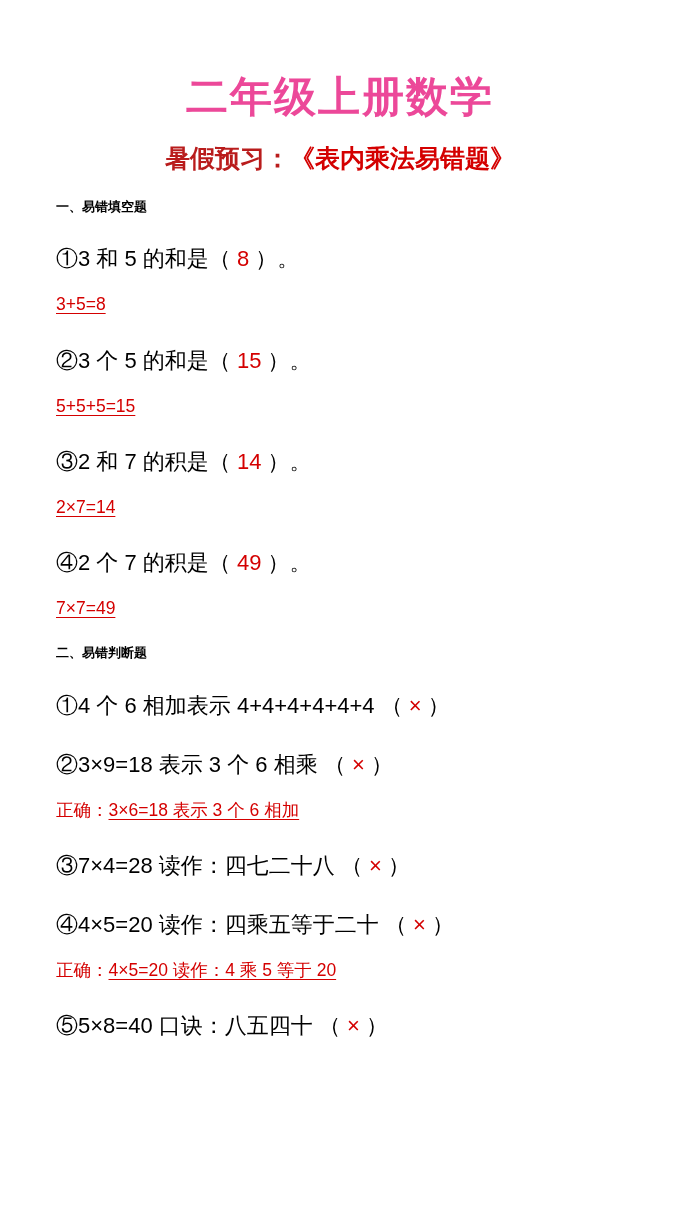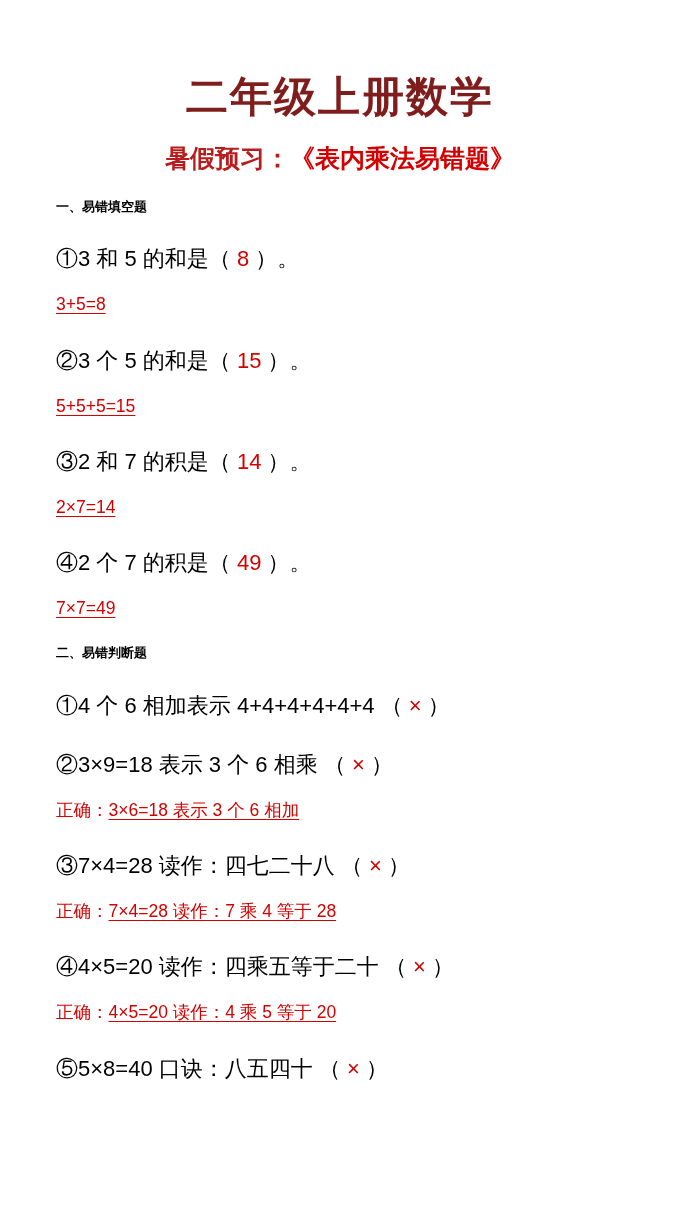--- a/index.html
+++ b/index.html
@@ -19,21 +19,21 @@
     height: 1209px;
     box-sizing: border-box;
     padding: 0 56px;
     position: relative;
   }
   .main-title {
     text-align: center;
     font-size: 42px;
     font-weight: bold;
     letter-spacing: 2px;
-    color: #7f1d1d;
+    color: #ec4899;
     margin-top: 72px;
     line-height: 1.2;
   }
   .sub-title {
     text-align: center;
     font-size: 25px;
     font-weight: bold;
     margin-top: 20px;
     line-height: 1.3;
   }
@@ -138,23 +138,20 @@
   </div>
   <div class="a-line">
     <span class="label">正确：</span><span class="u">3×6=18 表示 3 个 6 相加</span>
   </div>
 
   <div class="q-line">
     <span>③7×4=28 读作：四七二十八 （</span>
     <span class="ans">×</span>
     <span>）</span>
   </div>
-  <div class="a-line">
-    <span class="label">正确：</span><span class="u">7×4=28 读作：7 乘 4 等于 28</span>
-  </div>
 
   <div class="q-line">
     <span>④4×5=20 读作：四乘五等于二十 （</span>
     <span class="ans">×</span>
     <span>）</span>
   </div>
   <div class="a-line">
     <span class="label">正确：</span><span class="u">4×5=20 读作：4 乘 5 等于 20</span>
   </div>
 

